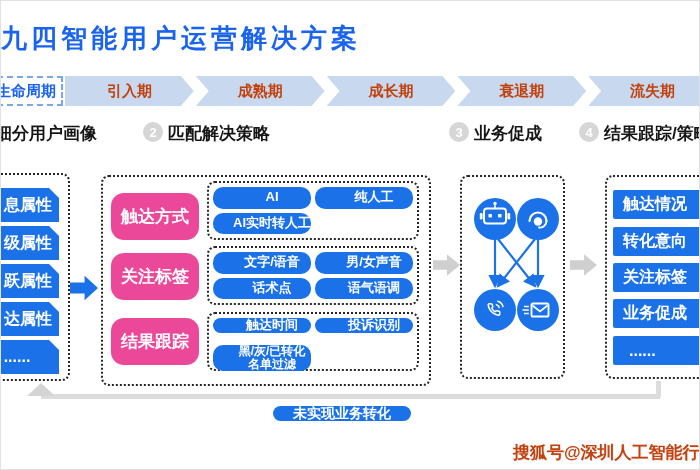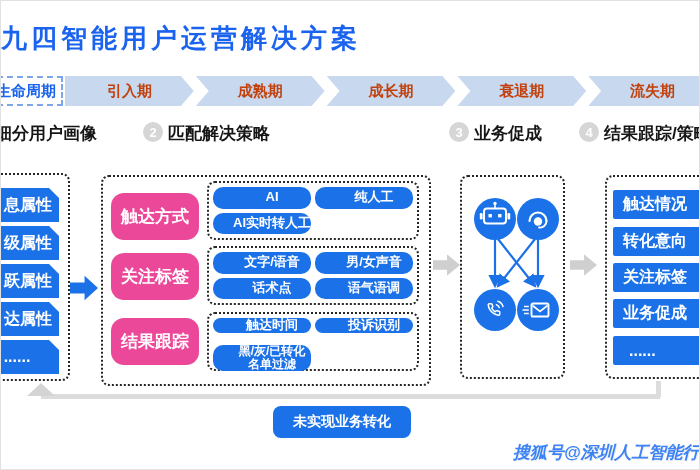--- a/index.html
+++ b/index.html
@@ -47,25 +47,25 @@
   .arrow{position:absolute;clip-path:polygon(0 33%,52% 33%,52% 12%,100% 50%,52% 88%,52% 67%,0 67%);}
   .arrow.blue{left:69px;top:271px;width:28px;height:32px;background:#1b72e8;}
   .arrow.gray1{left:432px;top:250px;width:27px;height:28px;background:#cfcfcf;}
   .arrow.gray2{left:569px;top:250px;width:27px;height:28px;background:#cfcfcf;}
   
   .loop-h{position:absolute;left:40px;top:393px;width:619px;height:5px;background:#dcdcdc;}
   .loop-v{position:absolute;left:655px;top:380px;width:5px;height:16px;background:#dcdcdc;}
   .loop-arrow{position:absolute;left:26px;top:382px;width:0;height:0;
               border-left:14px solid transparent;border-right:14px solid transparent;
               border-bottom:13px solid #d4d4d4;}
-  .fb-btn{position:absolute;left:272px;top:405px;width:138px;height:32px;background:#1b72e8;
+  .fb-btn{position:absolute;left:272px;top:405px;width:138px;height:15px;background:#1b72e8;
           border-radius:8px;color:#fff;font-size:14px;font-weight:bold;
           display:flex;align-items:center;justify-content:center;}
-  .watermark{position:absolute;left:512px;top:440px;font-size:17px;font-weight:bold;color:#3b82f6;
-             white-space:nowrap;text-shadow:1px 1px 0 #efefef;font-style:italic;}
+  .watermark{position:absolute;left:512px;top:440px;font-size:17px;font-weight:bold;color:#c2410c;
+             white-space:nowrap;text-shadow:1px 1px 0 #efefef;}
 </style>
 </head>
 <body>
 
 <div class="page">
 
   <h1 class="title">九四智能用户运营解决方案</h1>
 
   <div class="lc-label">生命周期</div>
   <div class="lc-bar">

